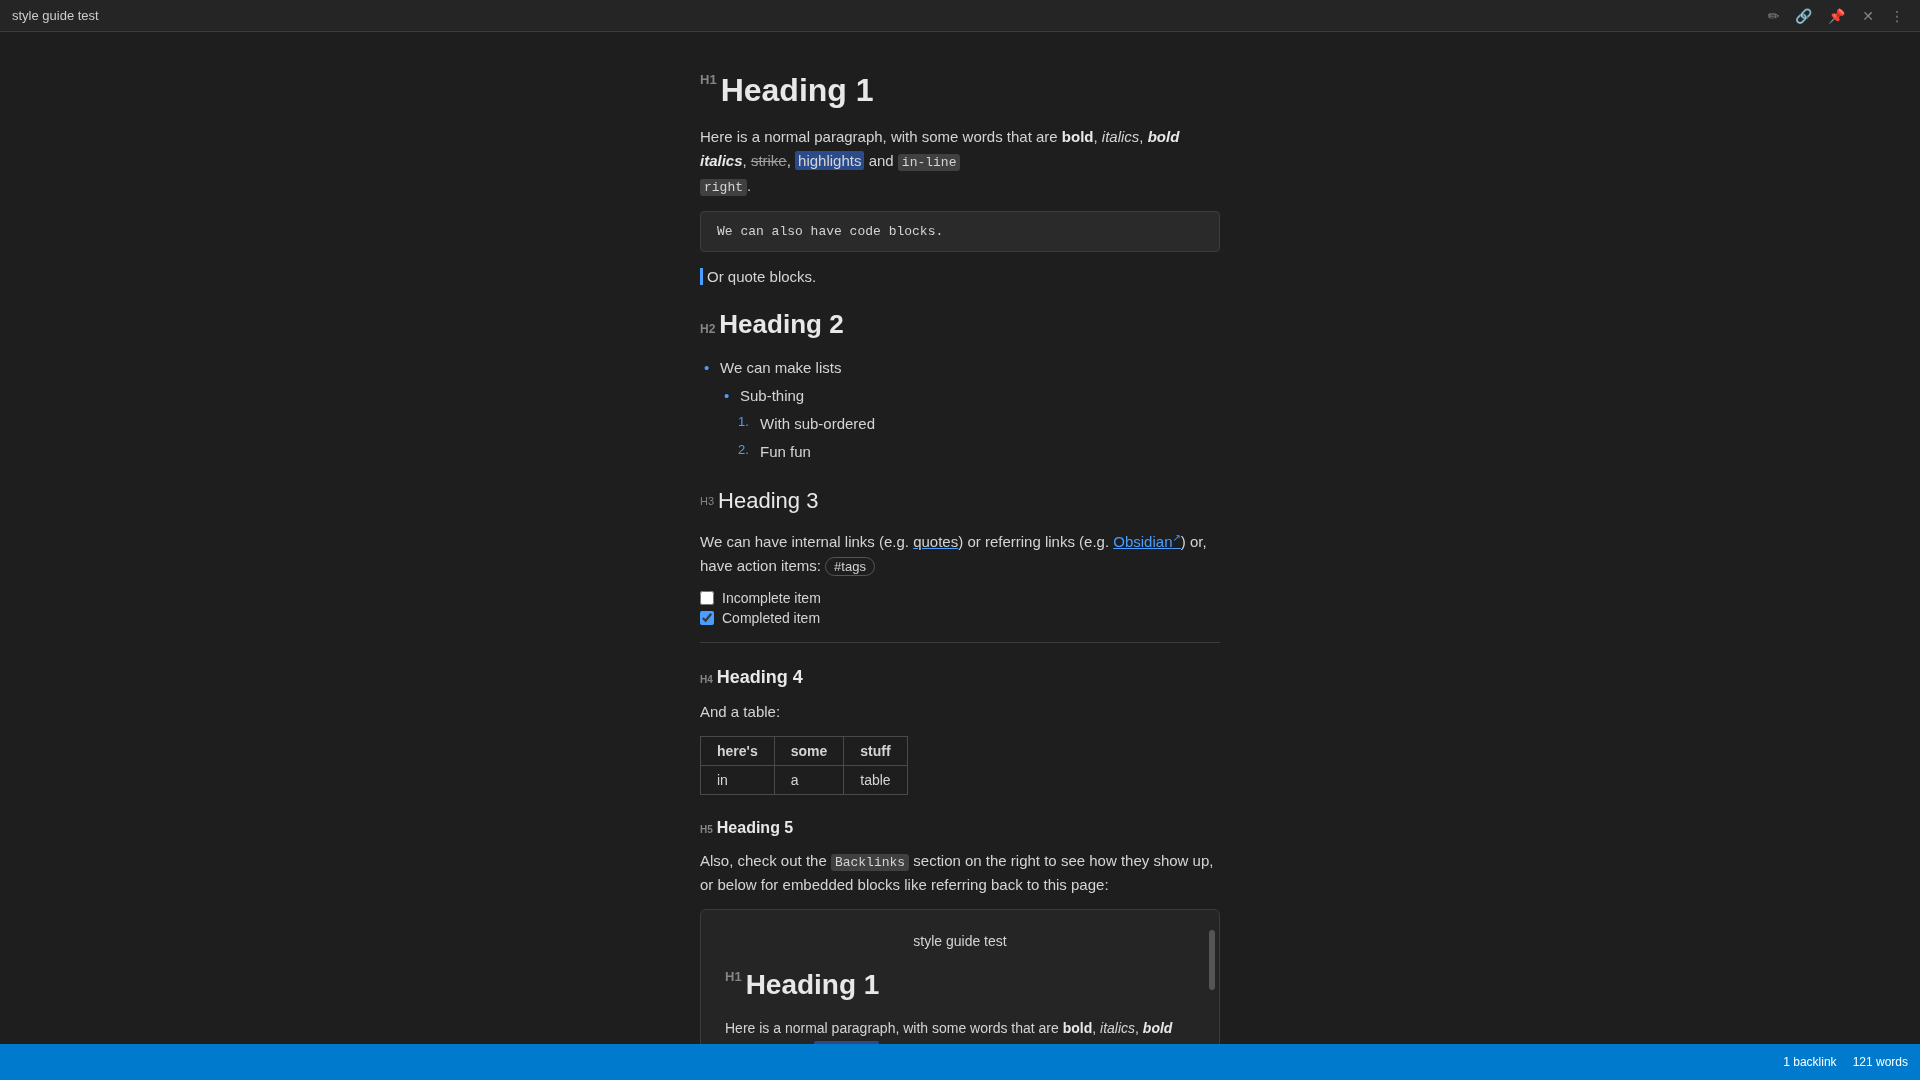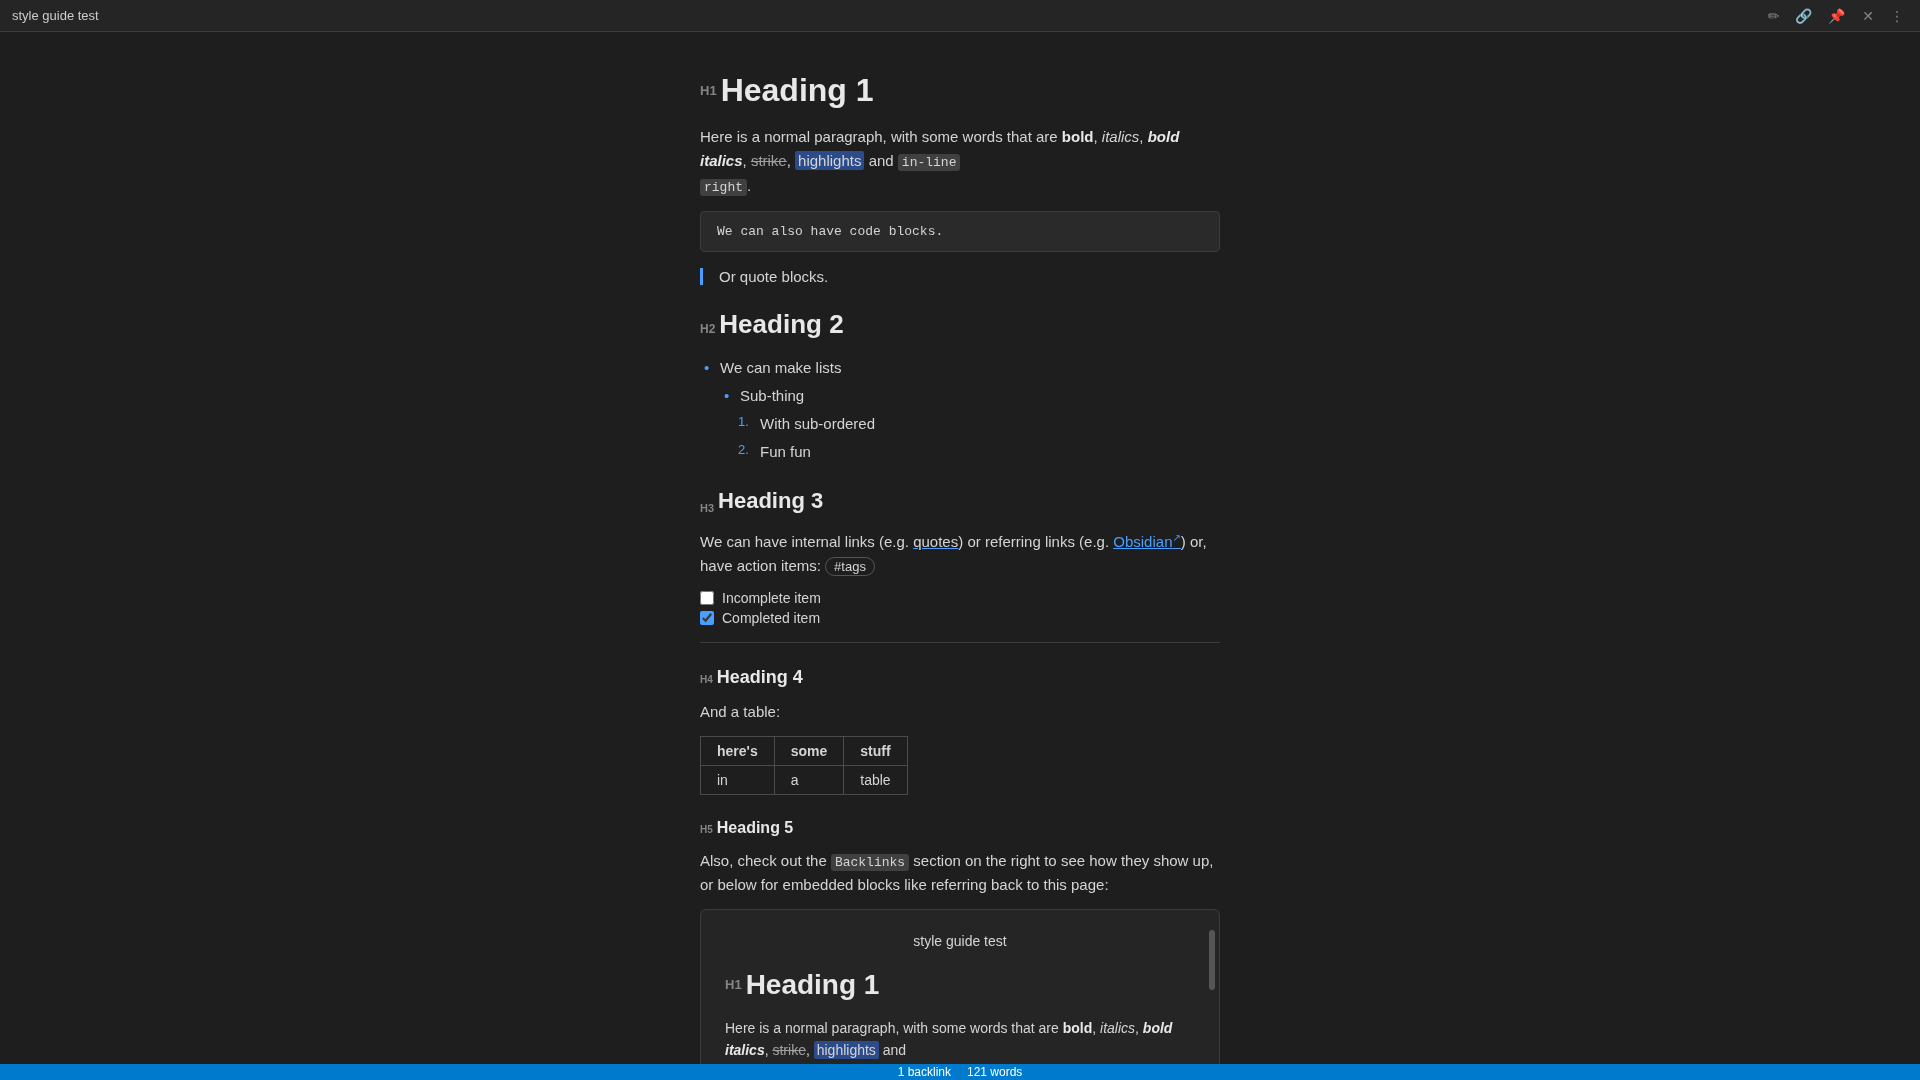--- a/index.html
+++ b/index.html
@@ -58,41 +58,41 @@
       margin: 0 auto;
       padding: 0 40px;
     }
 
     h1 {
       font-size: 32px;
       font-weight: 700;
       color: #e8e8e8;
       margin-bottom: 16px;
       display: flex;
-      align-items: center;
+      align-items: flex-start;
       gap: 4px;
     }
     h2 {
       font-size: 26px;
       font-weight: 700;
       color: #e8e8e8;
       margin-bottom: 16px;
       margin-top: 24px;
       display: flex;
       align-items: baseline;
       gap: 4px;
     }
     h3 {
       font-size: 22px;
-      font-weight: 700;
+      font-weight: 400;
       color: #e8e8e8;
       margin-bottom: 16px;
       margin-top: 24px;
       display: flex;
-      align-items: flex-end;
+      align-items: center;
       gap: 4px;
     }
     h4 {
       font-size: 18px;
       font-weight: 700;
       color: #e8e8e8;
       margin-bottom: 12px;
       margin-top: 24px;
       display: flex;
       align-items: baseline;
@@ -143,21 +143,21 @@
       padding: 12px 16px;
       margin-bottom: 16px;
       font-family: 'Courier New', monospace;
       font-size: 13px;
       color: #d4d4d4;
     }
 
     
     blockquote {
       border-left: 3px solid #4a9eff;
-      padding-left: 16px;
+      padding-left: 4px;
       margin: 12px 0 16px 0;
       color: #d4d4d4;
     }
 
     
     ul {
       list-style: none;
       padding-left: 20px;
       margin-bottom: 20px;
     }
@@ -284,26 +284,26 @@
       background: #555;
       border-radius: 3px;
     }
 
     
     .statusbar {
       position: fixed;
       bottom: 0;
       left: 0;
       right: 0;
-      height: 16px;
+      height: 36px;
       background: #007acc;
       display: flex;
       align-items: center;
       padding: 0 12px;
-      justify-content: center;
+      justify-content: flex-end;
       gap: 16px;
     }
     .statusbar-item {
       font-size: 12px;
       color: #ffffff;
     }
 
     .heading-num {
       font-size: 11px;
       color: #858585;

